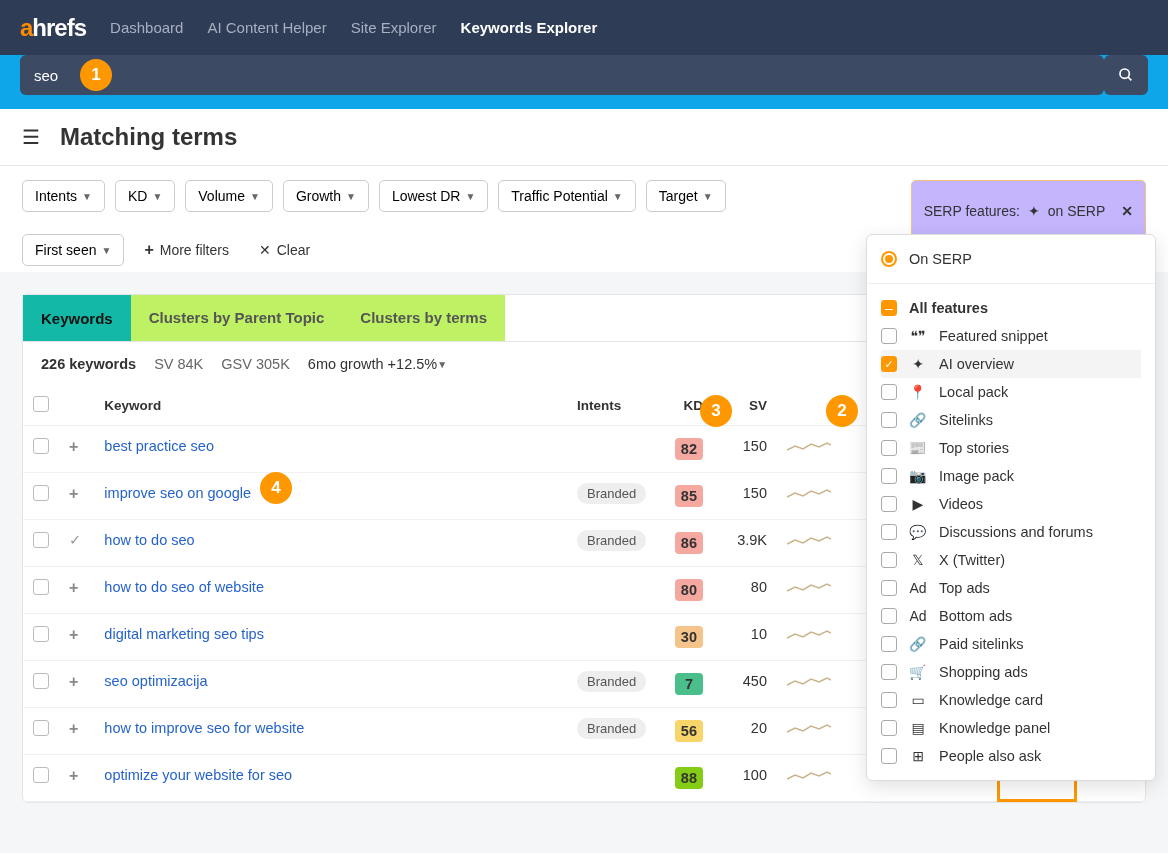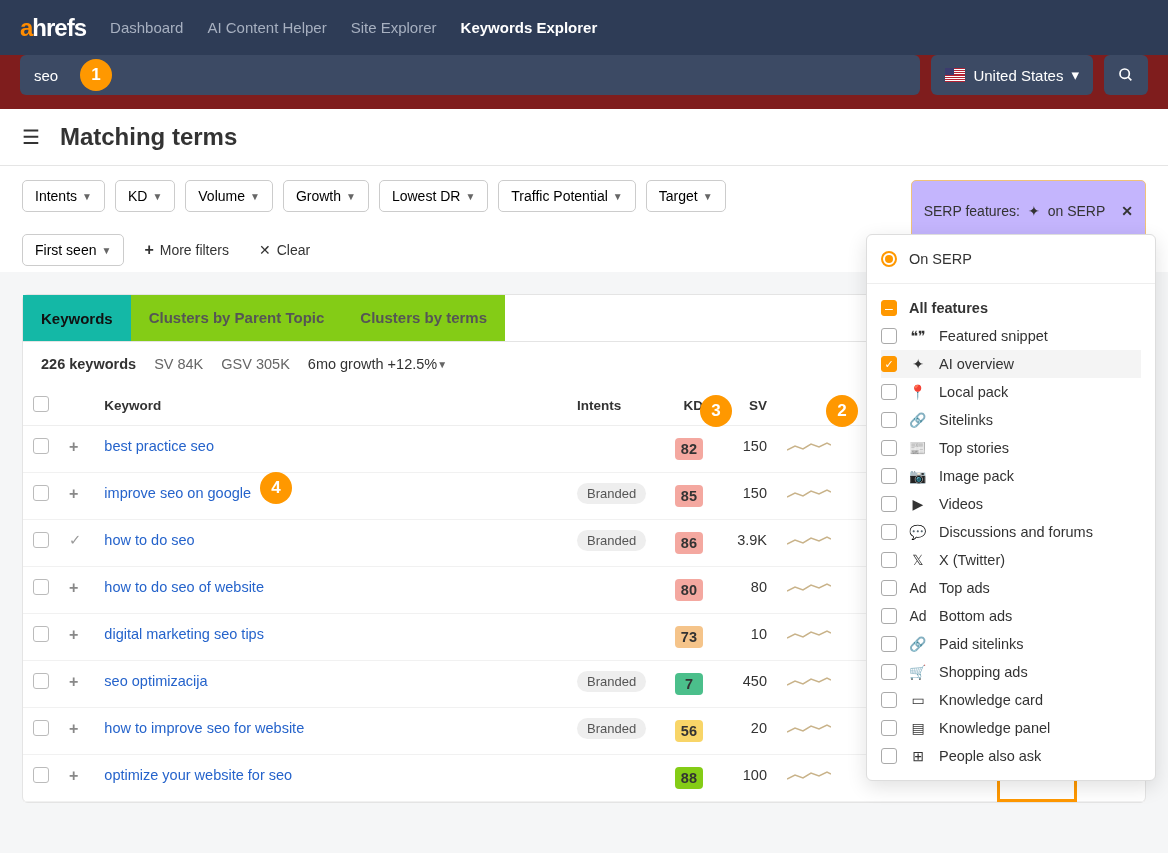--- a/index.html
+++ b/index.html
@@ -7,21 +7,21 @@
 
 
 .navbar { background: #2e3c56; height: 55px; display: flex; align-items: center; padding: 0 20px; gap: 24px; }
 .logo { font-size: 24px; font-weight: 700; letter-spacing: -1px; }
 .logo .a1 { color: #ff8c00; }
 .logo .rest { color: #fff; }
 .nav-link { color: #a7b0c0; font-size: 15px; cursor: pointer; }
 .nav-link.active { color: #fff; font-weight: 600; }
 
 
-.searchbar { background: #7f1d1d; padding: 0 20px 14px; display: flex; gap: 11px; align-items: center; }
+.searchbar { background: #0ea5e9; padding: 0 20px 14px; display: flex; gap: 0; align-items: center; }
 .search-input-wrap { flex: 1; background: #3c4a64; border-radius: 6px; height: 40px; display: flex; align-items: center; padding: 0 14px; position: relative; }
 .search-input { background: transparent; border: none; color: #fff; font-size: 15px; outline: none; flex: 1; }
 .marker { position: absolute; width: 32px; height: 32px; border-radius: 50%; background: #ff9800; color: #fff; display: flex; align-items: center; justify-content: center; font-weight: 700; font-size: 17px; z-index: 100; }
 .marker-1 { left: 60px; top: 4px; }
 .country-btn { background: #3c4a64; color: #fff; border-radius: 6px; height: 40px; padding: 0 14px; display: flex; align-items: center; gap: 8px; cursor: pointer; font-size: 15px; }
 .flag { width: 20px; height: 14px; background: linear-gradient(#b22234 0 8%, #fff 8% 15%, #b22234 15% 23%, #fff 23% 31%, #b22234 31% 38%, #fff 38% 46%, #b22234 46% 54%, #fff 54% 62%, #b22234 62% 69%, #fff 69% 77%, #b22234 77% 85%, #fff 85% 92%, #b22234 92% 100%); position: relative; }
 .flag::before { content: ""; position: absolute; top: 0; left: 0; width: 9px; height: 7px; background: #3c3b6e; }
 .search-btn { background: #3c4a64; color: #fff; border-radius: 6px; width: 44px; height: 40px; display: flex; align-items: center; justify-content: center; cursor: pointer; }
 
 
@@ -53,21 +53,21 @@
 .serp-dropdown .row-selected { background: #f4f4f4; }
 .serp-dropdown .label { font-size: 14.5px; }
 .serp-dropdown .header-label { font-weight: 700; }
 
 
 .content-wrap { padding: 22px 22px 0; }
 .content-card { background: #fff; border: 1px solid #e4e4e4; border-radius: 6px; position: relative; }
 .tabs { display: flex; border-bottom: 1px solid #e4e4e4; }
 .tab { padding: 14px 18px; font-size: 15px; font-weight: 700; color: #555; cursor: pointer; }
 .tab.active { color: #111; background: #14b8a6; border-top: 1px solid transparent; position: relative; }
-.tab:not(.active) { background: #84cc16; }
+.tab:not(.active) { background: #bef264; }
 
 .stats-row { padding: 14px 18px; display: flex; align-items: center; gap: 18px; font-size: 14.5px; }
 .stats-row .count { font-weight: 700; }
 .stats-row .grey { color: #666; }
 .stats-row .growth-sel { cursor: pointer; display: inline-flex; align-items: center; }
 
 
 table { width: 100%; border-collapse: collapse; }
 thead th { text-align: left; font-size: 13.5px; font-weight: 700; color: #333; padding: 10px 10px; border-bottom: 1px solid #eee; }
 thead th.right { text-align: right; }
@@ -97,25 +97,20 @@
   <span class="nav-link">Dashboard</span>
   <span class="nav-link">AI Content Helper</span>
   <span class="nav-link">Site Explorer</span>
   <span class="nav-link active">Keywords Explorer</span>
 </div>
 
 <div class="searchbar">
   <div class="search-input-wrap">
     <input class="search-input" value="seo" style="">
     <div class="marker marker-1">1</div>
-  </div>
-  <div class="country-btn">
-    <span class="flag"></span>
-    <span>United States</span>
-    <span>▾</span>
   </div>
   <div class="search-btn">
     <svg width="16" height="16" viewBox="0 0 24 24" fill="none" stroke="#fff" stroke-width="2.5">
         <circle cx="10" cy="10" r="7"></circle>
         <line x1="20" y1="20" x2="15" y2="15"></line>
       </svg>
   </div>
 </div>
 
 <div class="page-header">
@@ -382,21 +377,21 @@
               <td class="right"><span class="growth-na">N/A</span></td>
               <td class="right">300</td>
               <td class="right">116K</td>
               <td class="right">269K</td>
             </tr>
             <tr>
               <td><span class="chk"></span></td>
               <td><span class="plus-icon">+</span></td>
               <td><span class="kw-link">digital marketing seo tips</span></td>
               <td></td>
-              <td class="right"><span class="kd-badge" style="background:#f5c48a;">73</span></td>
+              <td class="right"><span class="kd-badge" style="background:#f5c48a;">30</span></td>
               <td class="right">10</td>
               <td><svg class="spark" viewBox="0 0 44 18">
                   <polyline fill="none" stroke="#c9b38a" stroke-width="1.5" points="0,12 8,8 16,11 24,6 32,9 40,5 44,7"></polyline>
                 </svg></td>
               <td class="right"><span class="growth-na">N/A</span></td>
               <td class="right">20</td>
               <td class="right">116K</td>
               <td class="right">269K</td>
             </tr>
             <tr>

